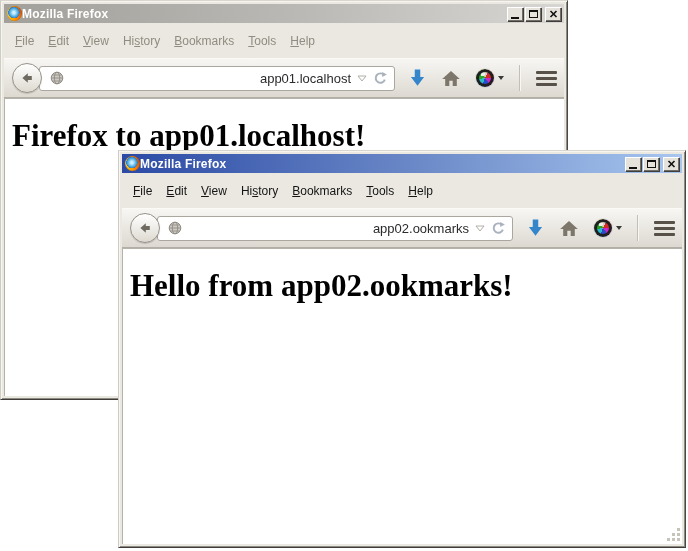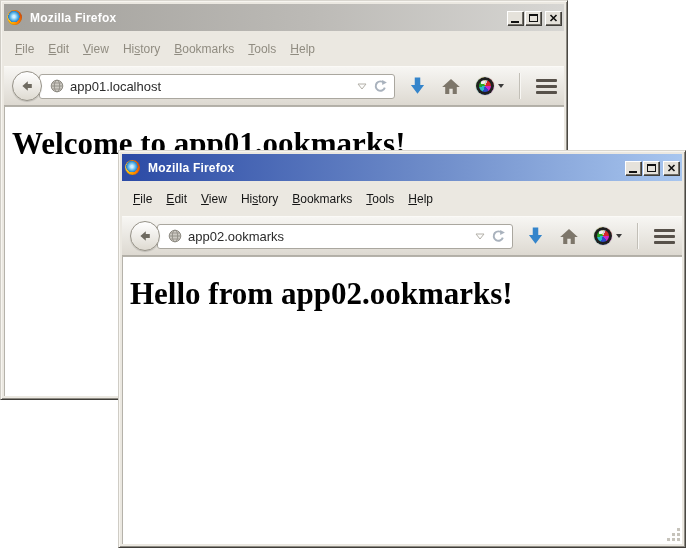--- a/index.html
+++ b/index.html
@@ -14,21 +14,21 @@
     position:absolute; display:flex; flex-direction:column;
     background:#ebe8e1; padding:3px;
     border:1px solid;
     border-color:#d9d6cf #4a4843 #3f3d39 #cfccc5;
     box-shadow: inset 1px 1px 0 #f7f5f0, inset -1px -1px 0 #8e8b84;
   }
   #win-app01 { left:0;   top:0;   width:568px; height:400px; }
   #win-app02 { left:118px; top:150px; width:568px; height:398px; }
 
   
-  .titlebar { height:27px; flex:none; display:flex; align-items:center; gap:8px; padding:0 2px 0 3px; }
+  .titlebar { height:19px; flex:none; display:flex; align-items:center; gap:0; padding:0 2px 0 3px; }
   .active  .titlebar { background:linear-gradient(to right,#2b4aa5 0%,#6e8cc9 55%,#a8c6ef 100%); }
   .inactive .titlebar { background:linear-gradient(to right,#a2a09b 0%,#bcbab6 55%,#d7d6d3 100%); }
   .title-text { flex:1; color:#ffffff; font-weight:bold; font-size:12px; letter-spacing:.2px;
                 white-space:nowrap; overflow:hidden; }
   .fx-logo {
     width:15px; height:15px; border-radius:50%; flex:none;
     background:
       radial-gradient(circle at 46% 44%, #cfeeff 0 10%, #5ab6e8 32%, #2f7fc0 48%, rgba(0,0,0,0) 50%),
       conic-gradient(from 140deg, #ff7a00, #ffb300, #ffd84d, #ff8c00, #d9530a, #ff7a00);
     box-shadow: inset 0 0 1px rgba(90,40,0,.8);
@@ -56,21 +56,21 @@
             border-top:1px solid #fbfaf7; border-bottom:1px solid #b2afa7; }
   .back-btn {
     width:30px; height:30px; border-radius:50%; flex:none; z-index:2; padding:0;
     border:1px solid #969288; background:linear-gradient(#ffffff,#dedad1);
     display:flex; align-items:center; justify-content:center;
     box-shadow:0 1px 1px rgba(0,0,0,.15);
   }
   .urlbar {
     width:356px; height:25px; margin-left:-3px; flex:none;
     background:#fff; border:1px solid #aaa79f; border-radius:3px;
-    display:flex; align-items:center; gap:6px; padding:0 6px 0 10px;
+    display:flex; align-items:center; gap:6px; padding:0 6px 0 10px;text-align:right;
   }
   .url-text { flex:1; font-size:13px; color:#2b2b2b; white-space:nowrap; overflow:hidden; }
   .nav-icons { display:flex; align-items:center; margin-left:14px; gap:15px; flex:none; }
   .icon-btn { border:0; background:transparent; padding:0; display:flex; align-items:center; }
   .lens-group { display:flex; align-items:center; gap:4px; }
   .lens {
     width:18px; height:18px; border-radius:50%;
     background:
       radial-gradient(circle at 38% 28%, #efefef 0 12%, rgba(0,0,0,0) 14%),
       conic-gradient(#cfcfcf 0 8%, #d42a2a 8% 24%, #c929c9 24% 40%, #2c49c9 40% 56%, #29b9c9 56% 72%, #2aa52a 72% 88%, #c9c92a 88% 100%);
@@ -173,21 +173,21 @@
       <span class="vsep"></span>
       <button class="icon-btn burger">
         <span></span>
           <span></span>
           <span></span>
       </button>
     </div>
   </div>
 
   <div class="content">
-    <h1 class="page-heading">Welcome to app01.ookmarks!</h1>
+    <h1 class="page-heading">Firefox to app01.localhost!</h1>
   </div>
 </div>
 
 <div class="fx-window active" id="win-app02">
   <div class="titlebar">
     <span class="fx-logo"></span>
     <span class="title-text">Mozilla Firefox</span>
     <span class="caption-buttons">
       <button class="cap-btn" title="Minimize">
           <span class="g-min"></span>

